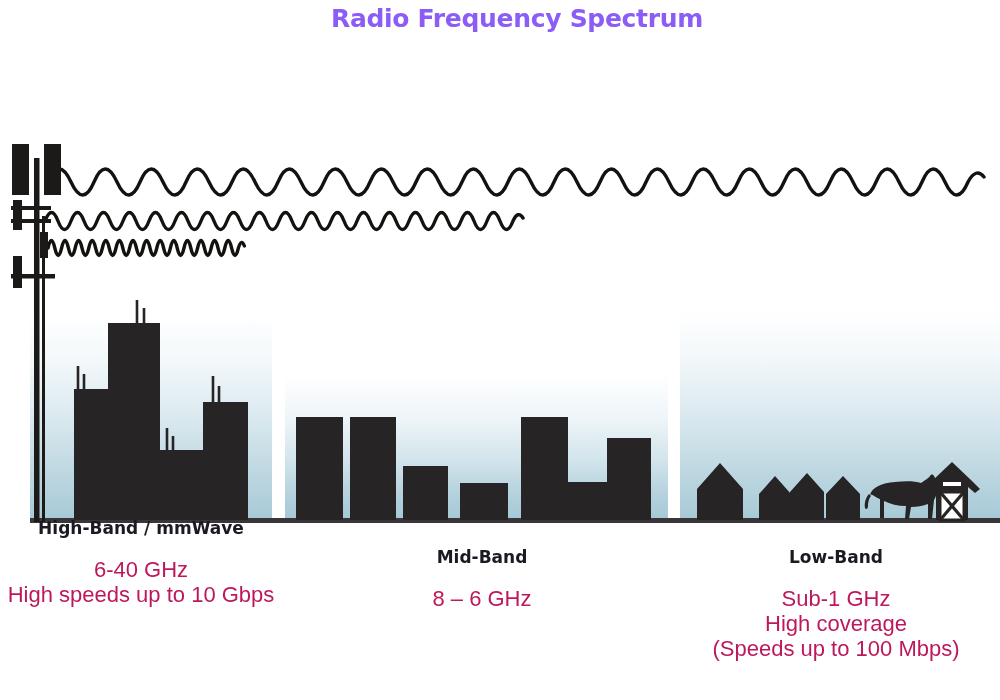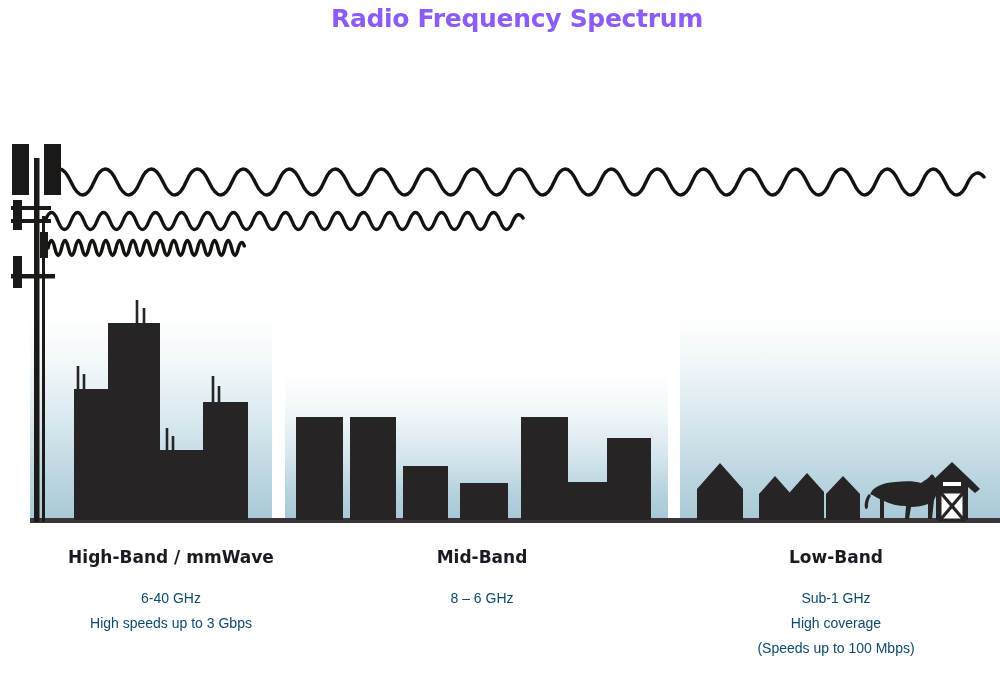--- a/index.html
+++ b/index.html
@@ -43,28 +43,28 @@
   }
   .band-name {
     font-size: 17px;
     font-weight: bold;
     color: #1a1a22;
     font-family: "DejaVu Sans", "Liberation Sans", sans-serif;
     margin-bottom: 19px;
     white-space: nowrap;
   }
   .band-line {
-    font-size: 14px;
+    font-size: 22px;
     line-height: 25px;
-    color: #0c4a6e;
+    color: #be185d;
     font-family: "Liberation Sans", sans-serif;
     white-space: nowrap;
   }
 
-  #cap-high { left: 0px;   top: 547px; width: 282px; margin-left: 30px; }
+  #cap-high { left: 0px;   top: 518px; width: 282px; }
   #cap-mid  { left: 322px; top: 547px; width: 320px; }
   #cap-low  { left: 672px; top: 547px; width: 328px; }
 </style>
 </head>
 <body>
 
 <div id="page-title">Radio Frequency Spectrum</div>
 
 <svg id="scene" viewBox="0 0 1000 700" width="1000" height="700" xmlns="http://www.w3.org/2000/svg">
   <defs>
@@ -245,21 +245,21 @@
         <line x1="941" y1="493" x2="963" y2="519"></line>
         <line x1="963" y1="493" x2="941" y2="519"></line>
       </g>
     </g>
   </g>
 </svg>
 
 <div class="band-caption" id="cap-high">
   <div class="band-name">High-Band / mmWave</div>
   <div class="band-line">6-40 GHz</div>
-  <div class="band-line">High speeds up to 3 Gbps</div>
+  <div class="band-line">High speeds up to 10 Gbps</div>
 </div>
 
 <div class="band-caption" id="cap-mid">
   <div class="band-name">Mid-Band</div>
   <div class="band-line">8 – 6 GHz</div>
 </div>
 
 <div class="band-caption" id="cap-low">
   <div class="band-name">Low-Band</div>
   <div class="band-line">Sub-1 GHz</div>

